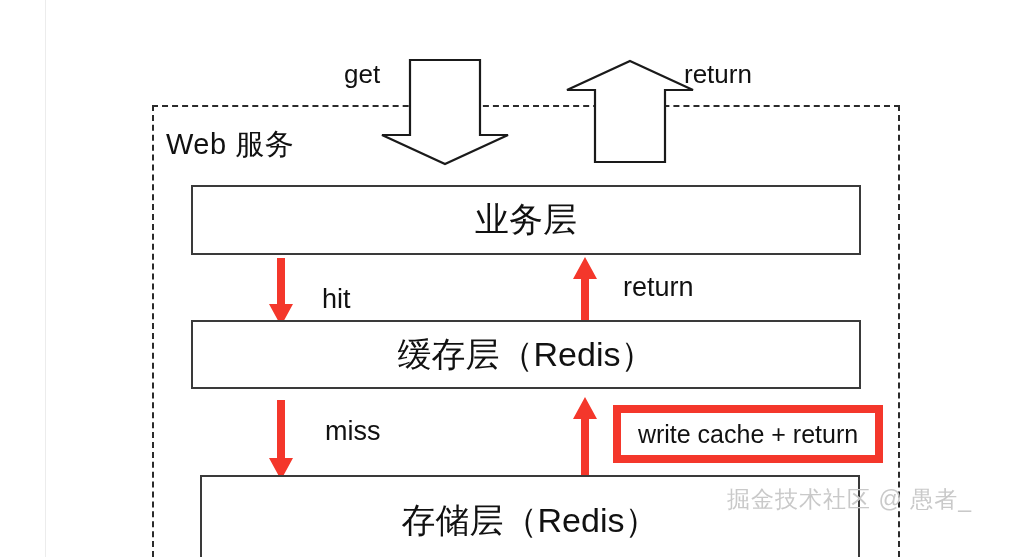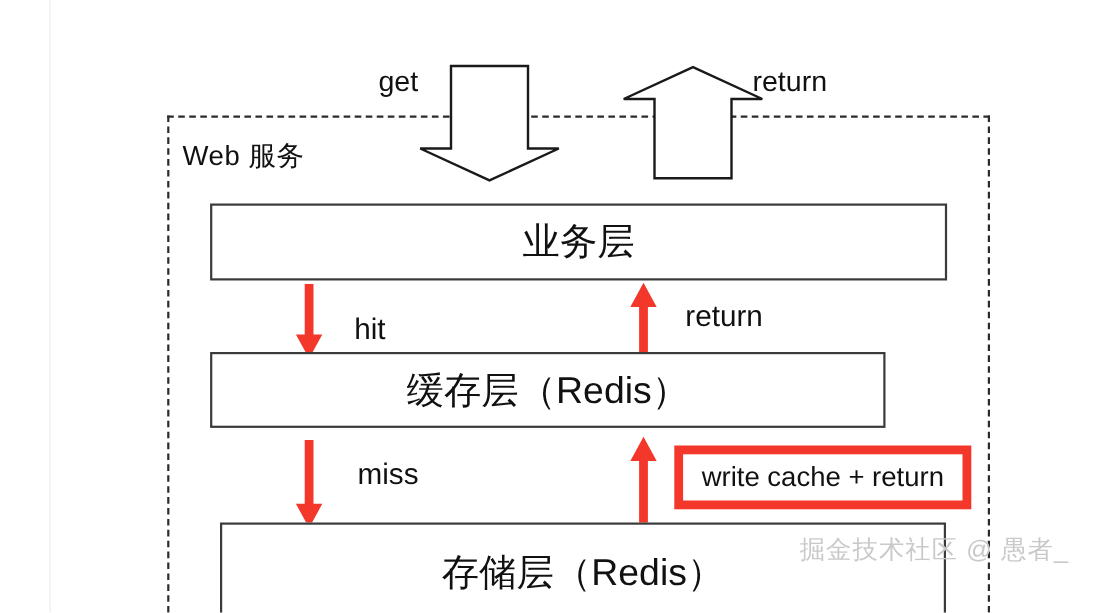--- a/index.html
+++ b/index.html
@@ -34,21 +34,21 @@
     width: 748px;
     height: 452px;
     border: 2px dashed #2b2b2b;
     border-bottom: none;
     box-sizing: border-box;
   }
   .web-label {
     position: absolute;
     left: 166px;
     top: 125px;
-    font-size: 25px;
+    font-size: 29px;
     color: #111;
     letter-spacing: .5px;
     white-space: nowrap;
   }
   .title-user {
     position: absolute;
     left: 0;
     top: 6px;
     width: 1009px;
     text-align: center;
@@ -73,21 +73,21 @@
     border: 2px solid #3a3a3a;
     background: #ffffff;
     box-sizing: border-box;
     display: flex;
     align-items: center;
     justify-content: center;
     font-size: 34px;
     color: #111;
   }
   .box-biz   { left: 191px; top: 185px;  width: 670px; height: 70px; }
-  .box-cache { left: 191px; top: 320px;  width: 614px; height: 69px; }
+  .box-cache { left: 191px; top: 320px;  width: 670px; height: 69px; }
   .box-store { left: 200px; top: 475px;  width: 660px; height: 92px; }
 
   
   .block-arrow { position: absolute; }
   .arrow-get  { left: 380px; top: 58px; }
   .arrow-ret  { left: 565px; top: 58px; }
 
   
   .red-arrow { position: absolute; }
   .ra-hit    { left: 266px; top: 258px; }

